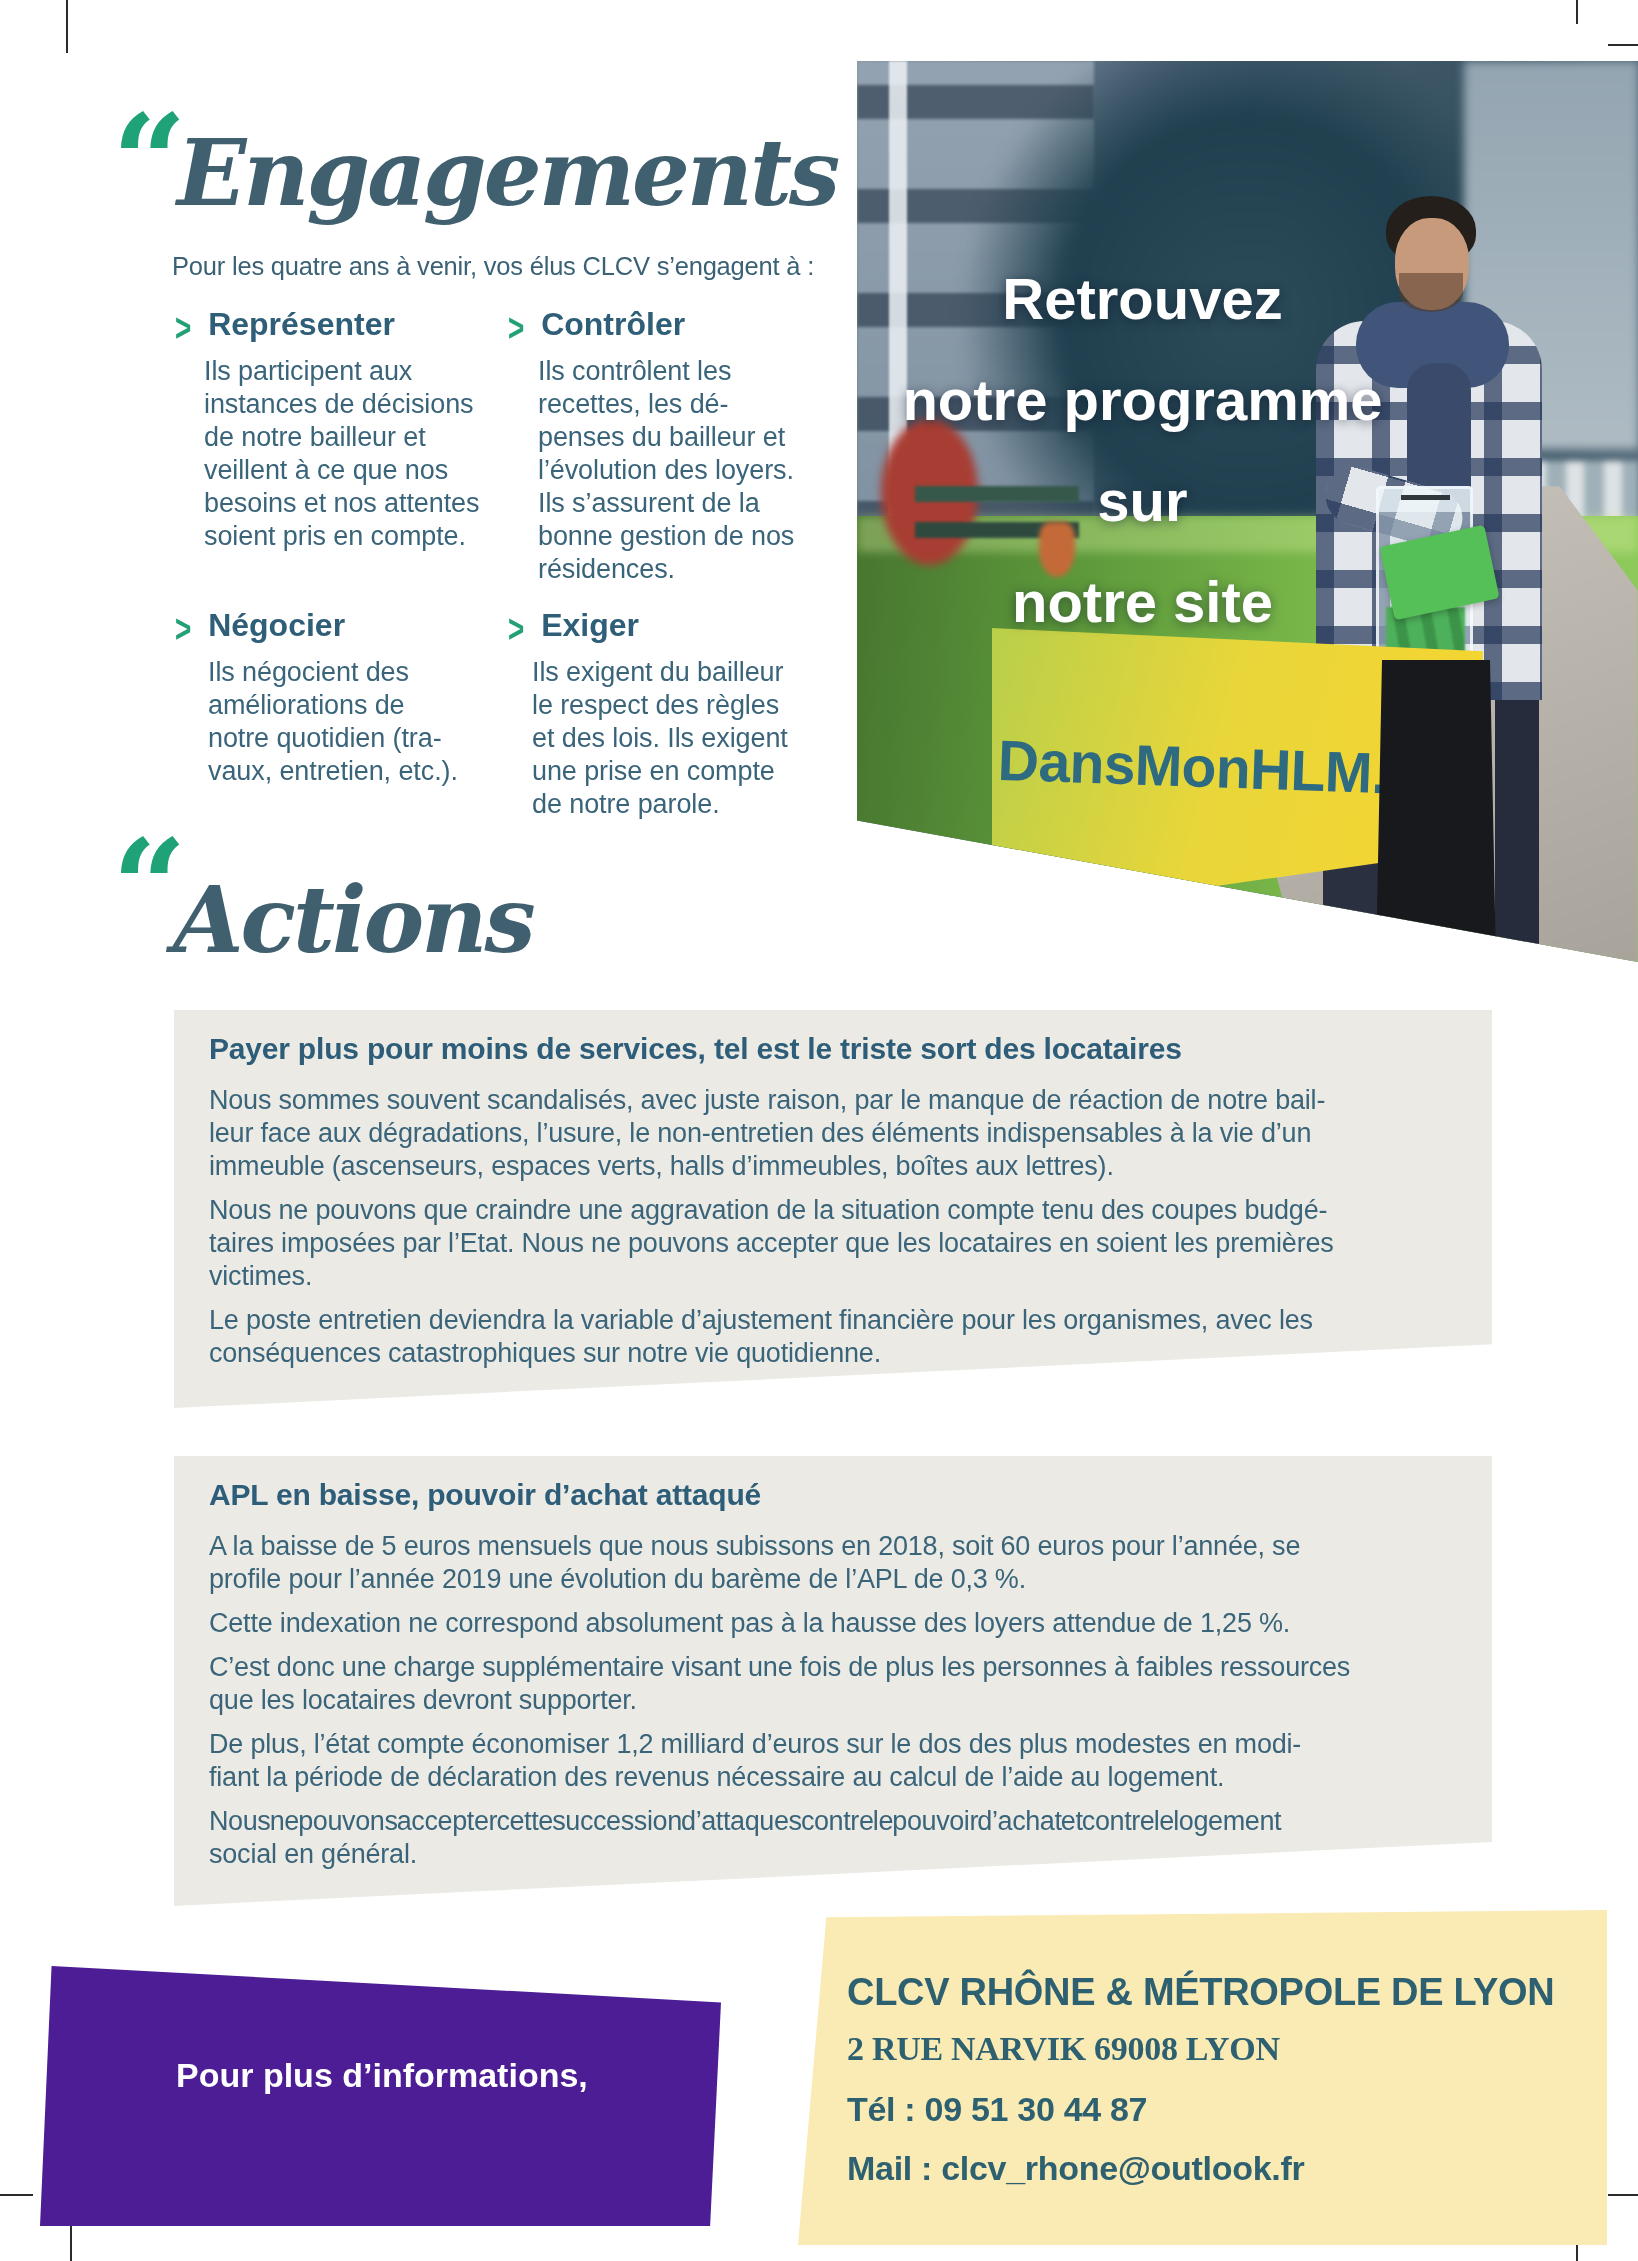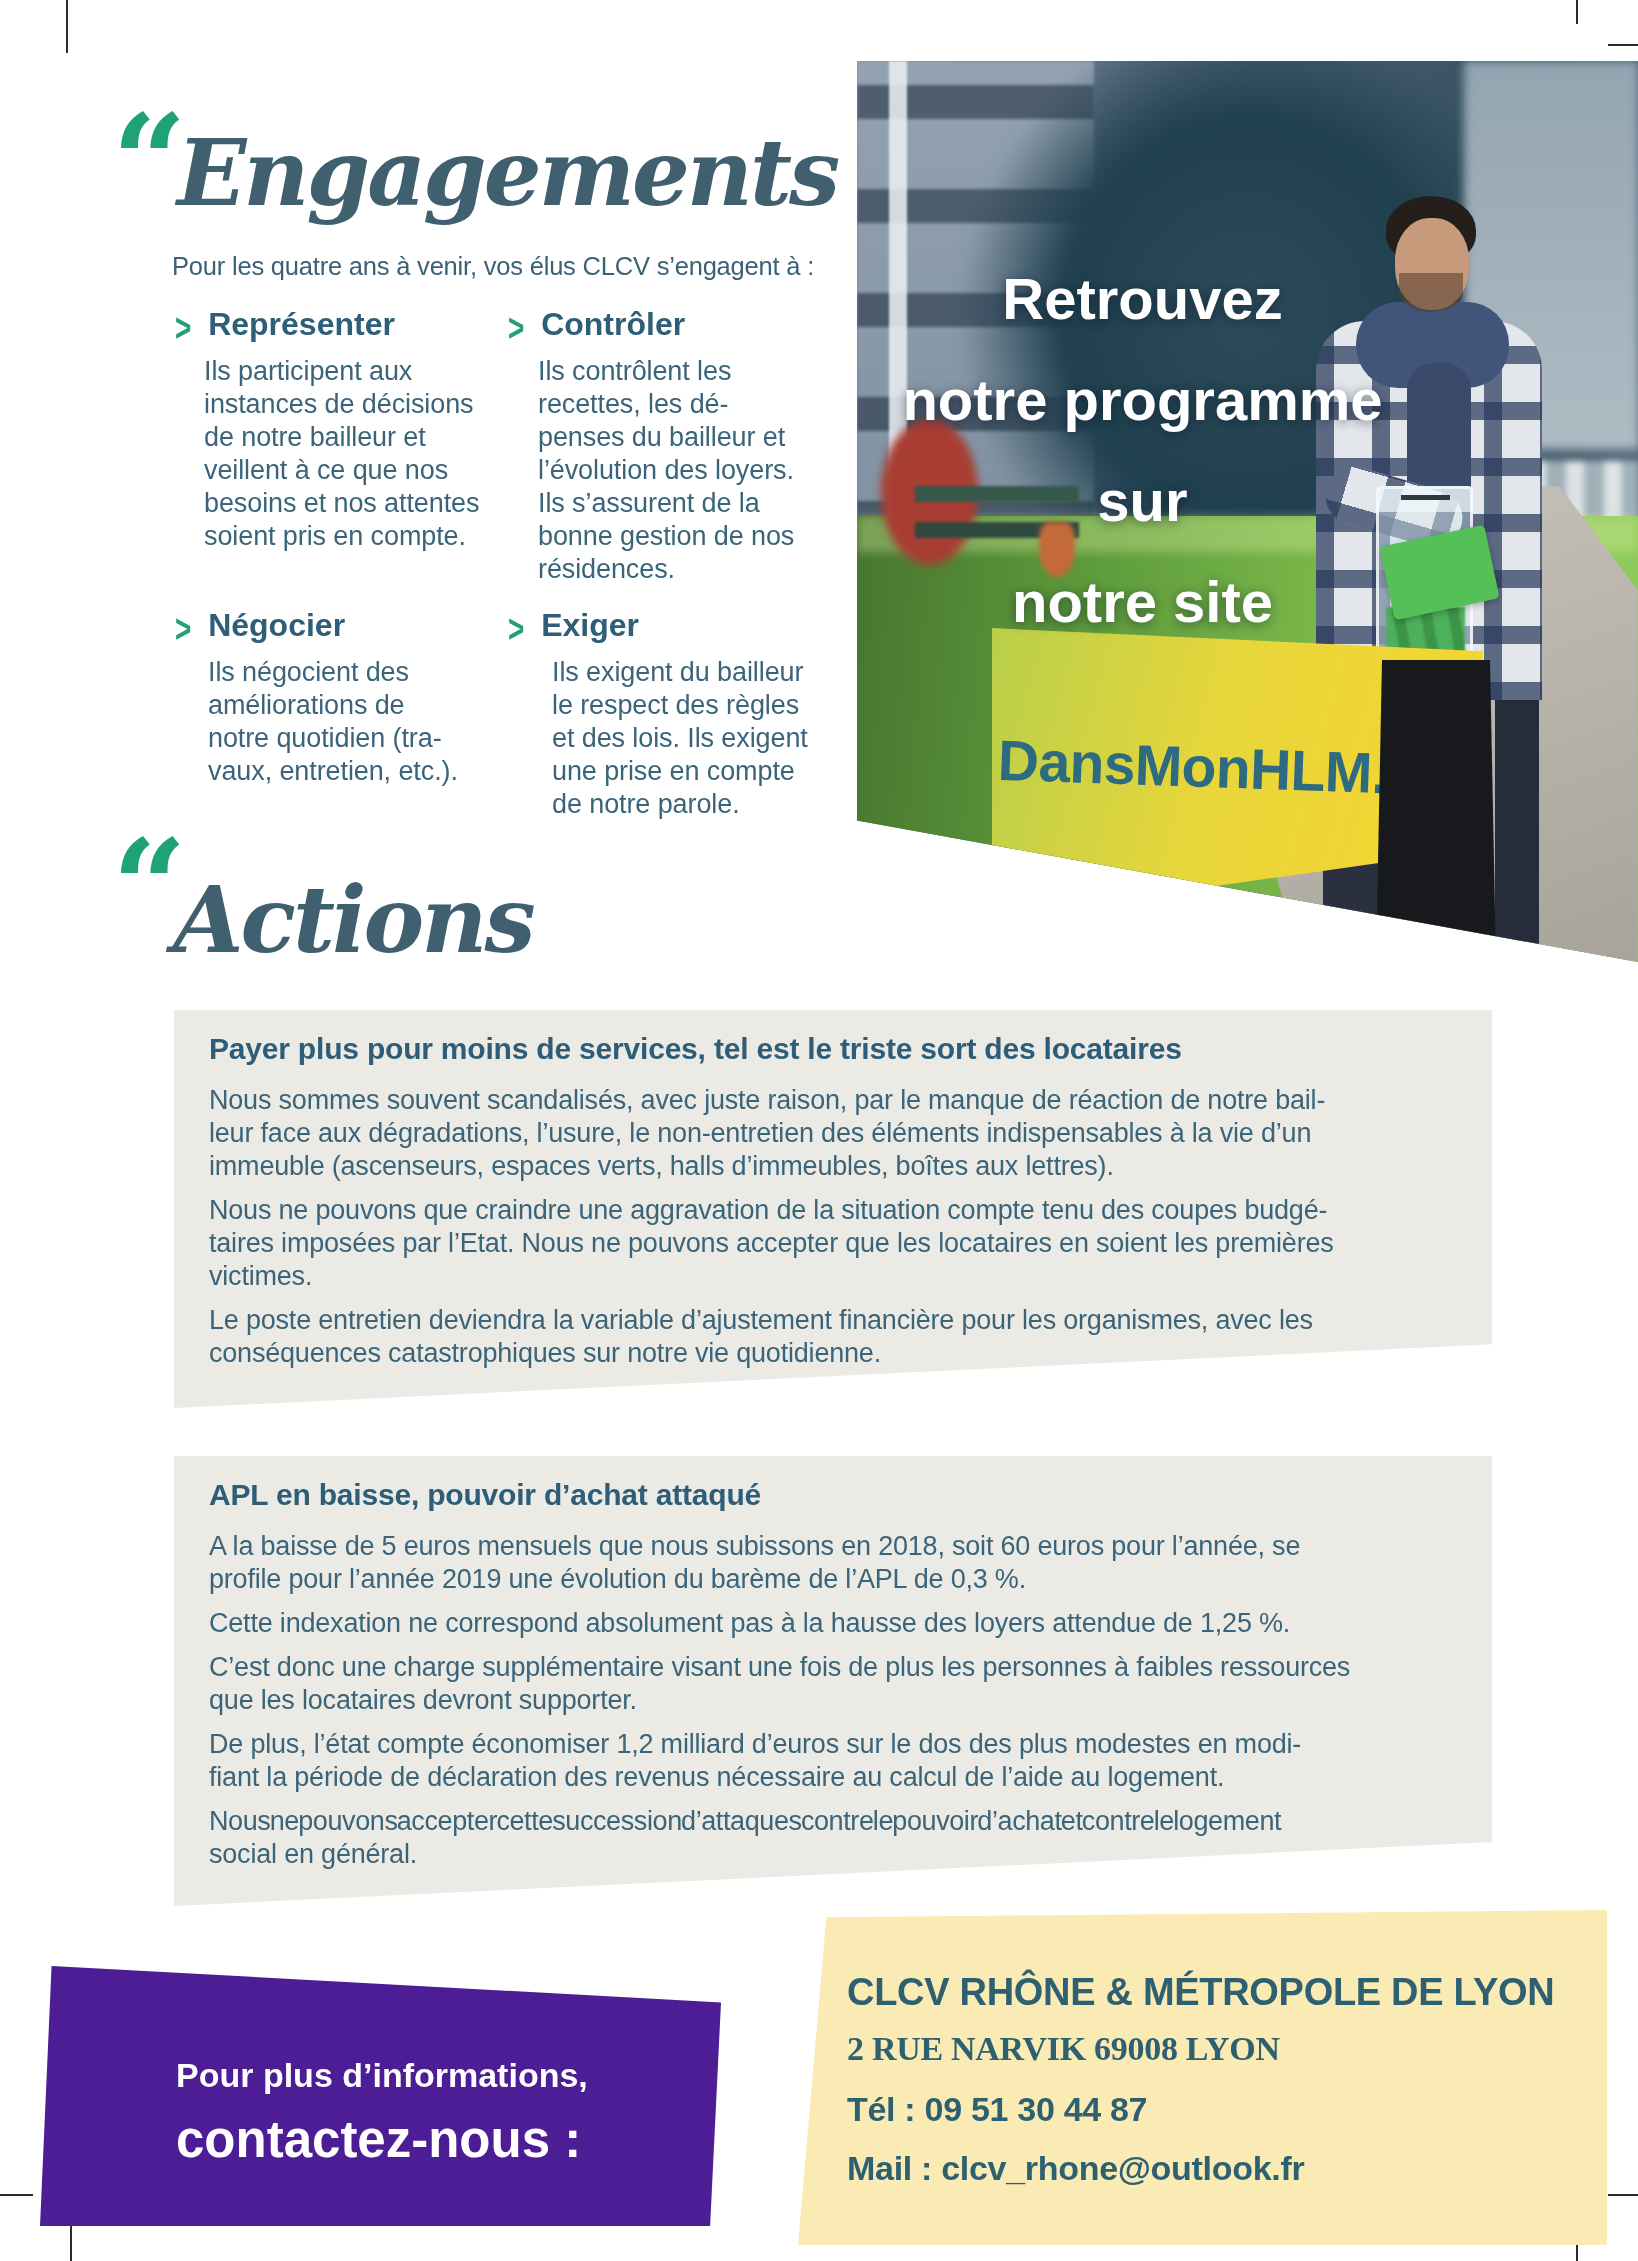--- a/index.html
+++ b/index.html
@@ -183,21 +183,21 @@
   </div>
   <div class="item-body" style="left:208px;top:656px;width:425px;">Ils négocient des
 améliorations de
 notre quotidien (tra-
 vaux, entretien, etc.).</div>
 
   <div class="item-head" style="left:508px;top:609px;">
     <span class="chev">&gt;</span>
     <h2 class="item-title">Exiger</h2>
   </div>
-  <div class="item-body" style="left:552px;top:656px;width:340px;">Ils exigent du bailleur
+  <div class="item-body" style="left:532px;top:656px;width:340px;">Ils exigent du bailleur
 le respect des règles
 et des lois. Ils exigent
 une prise en compte
 de notre parole.</div>
 
   <div class="photo">
     <div class="ph building"></div>
     <div class="ph building-bands"></div>
     <div class="ph building-edge"></div>
     <div class="ph trees"></div>
@@ -261,21 +261,20 @@
     <p class="gp">C’est donc une charge supplémentaire visant une fois de plus les personnes à faibles ressources
 que les locataires devront supporter.</p>
     <p class="gp">De plus, l’état compte économiser 1,2 milliard d’euros sur le dos des plus modestes en modi-
 fiant la période de déclaration des revenus nécessaire au calcul de l’aide au logement.</p>
     <p class="gp"><span class="tight">Nous ne pouvons accepter cette succession d’attaques contre le pouvoir d’achat et contre le logement</span>
 <span>social en général.</span></p>
   </div>
 
   <div class="green-box">
     <div class="cta1">Pour plus d’informations,</div>
-    <div class="cta2">contactez-nous :</div>
   </div>
 
   <div class="yellow-box">
     <div class="yb-line yb-org">CLCV RHÔNE &amp; MÉTROPOLE DE LYON</div>
     <div class="yb-line yb-addr">2 RUE NARVIK 69008 LYON</div>
     <div class="yb-line yb-tel">Tél : 09 51 30 44 87</div>
     <div class="yb-line yb-mail">Mail : clcv_rhone@outlook.fr</div>
   </div>
 
 </div>

